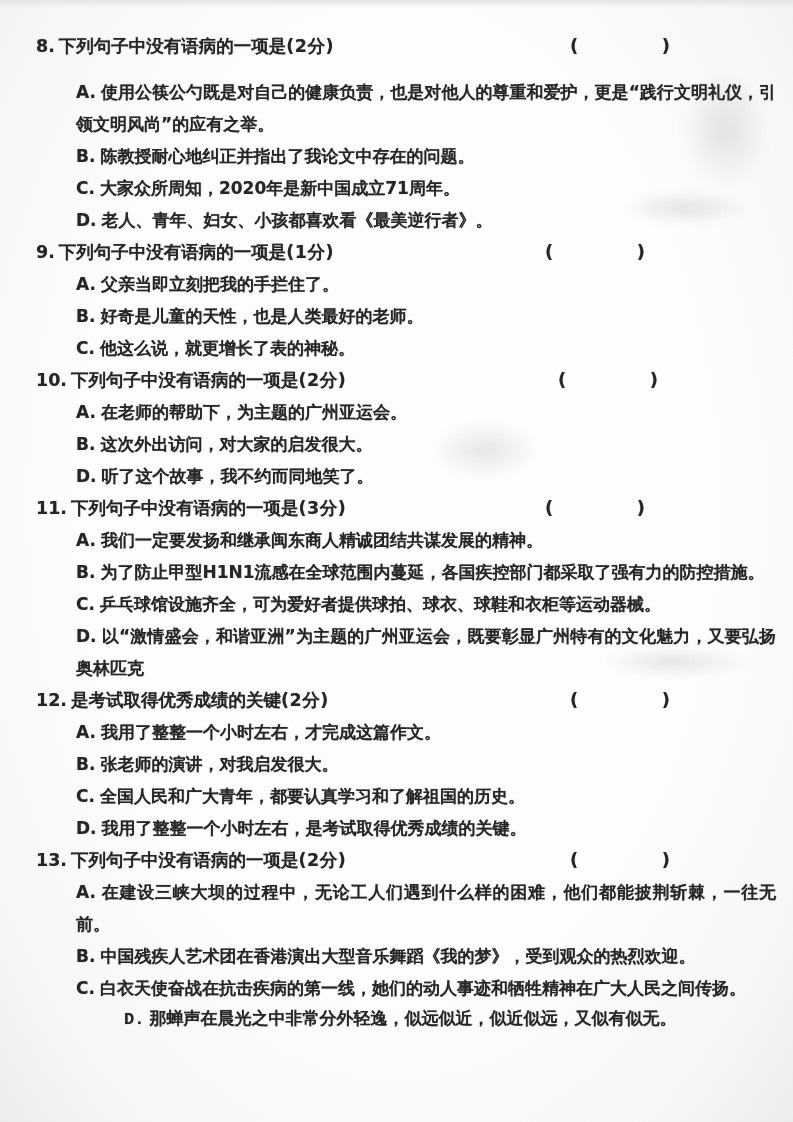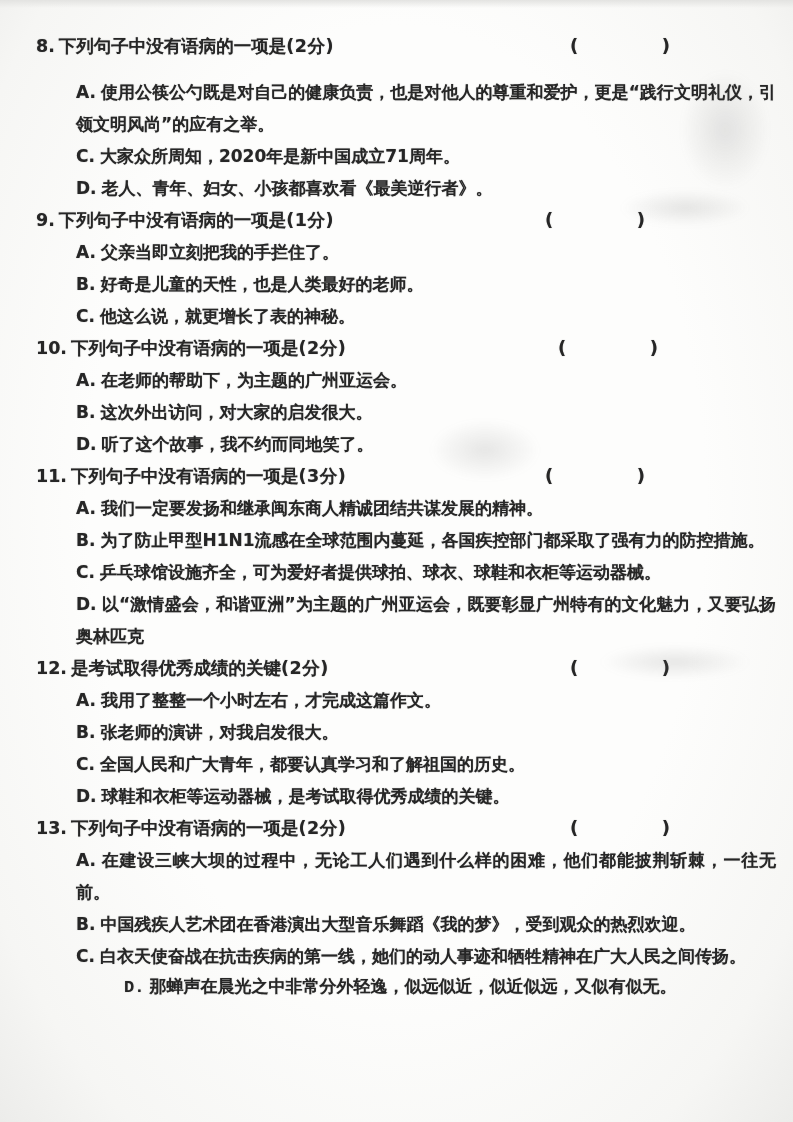--- a/index.html
+++ b/index.html
@@ -63,20 +63,21 @@
 
   <section>
     <div class="q-header">
       <span class="q-num">8.</span><span class="q-stem">下列句子中没有语病的一项是</span><span class="q-points">(2分)</span>
       <span class="bracket" style="left:534px">
         <span>(</span>
           <span>)</span>
       </span>
     </div>
     <div class="opt gap-top"><span class="opt-label">A.</span><span class="opt-text">使用公筷公勺既是对自己的健康负责，也是对他人的尊重和爱护，更是“践行文明礼仪，引领文明风尚”的应有之举。</span></div>
+    <div class="opt"><span class="opt-label">B.</span><span class="opt-text">陈教授耐心地纠正并指出了我论文中存在的问题。</span></div>
     <div class="opt"><span class="opt-label">C.</span><span class="opt-text">大家众所周知，2020年是新中国成立71周年。</span></div>
     <div class="opt"><span class="opt-label">D.</span><span class="opt-text">老人、青年、妇女、小孩都喜欢看《最美逆行者》。</span></div>
   </section>
 
   <section>
     <div class="q-header">
       <span class="q-num">9.</span><span class="q-stem">下列句子中没有语病的一项是</span><span class="q-points">(1分)</span>
       <span class="bracket" style="left:509px">
         <span>(</span>
           <span>)</span>
@@ -118,21 +119,21 @@
     <div class="q-header">
       <span class="q-num">12.</span><span class="q-stem">是考试取得优秀成绩的关键</span><span class="q-points">(2分)</span>
       <span class="bracket" style="left:534px">
         <span>(</span>
           <span>)</span>
       </span>
     </div>
     <div class="opt"><span class="opt-label">A.</span><span class="opt-text">我用了整整一个小时左右，才完成这篇作文。</span></div>
     <div class="opt"><span class="opt-label">B.</span><span class="opt-text">张老师的演讲，对我启发很大。</span></div>
     <div class="opt"><span class="opt-label">C.</span><span class="opt-text">全国人民和广大青年，都要认真学习和了解祖国的历史。</span></div>
-    <div class="opt"><span class="opt-label">D.</span><span class="opt-text">球鞋和衣柜等运动器械，是考试取得优秀成绩的关键。</span></div>
+    <div class="opt"><span class="opt-label">D.</span><span class="opt-text">我用了整整一个小时左右，是考试取得优秀成绩的关键。</span></div>
   </section>
 
   <section>
     <div class="q-header">
       <span class="q-num">13.</span><span class="q-stem">下列句子中没有语病的一项是</span><span class="q-points">(2分)</span>
       <span class="bracket" style="left:534px">
         <span>(</span>
           <span>)</span>
       </span>
     </div>

